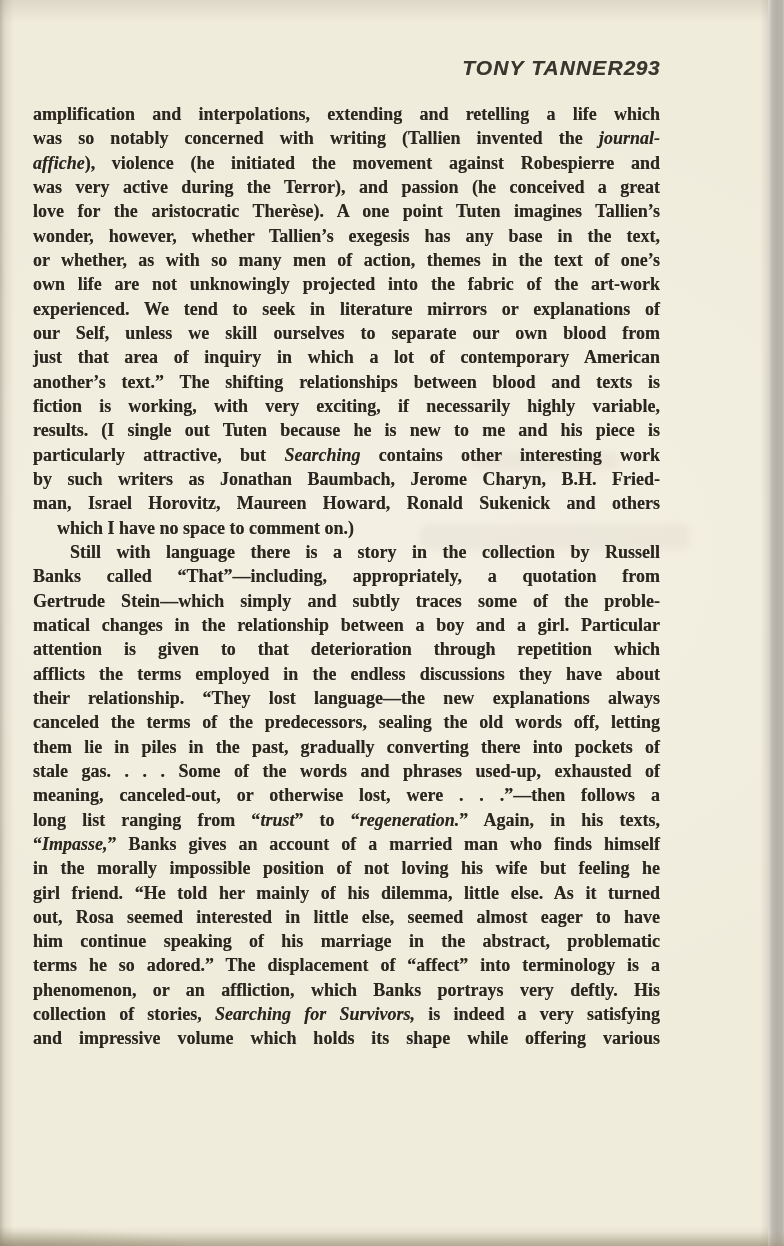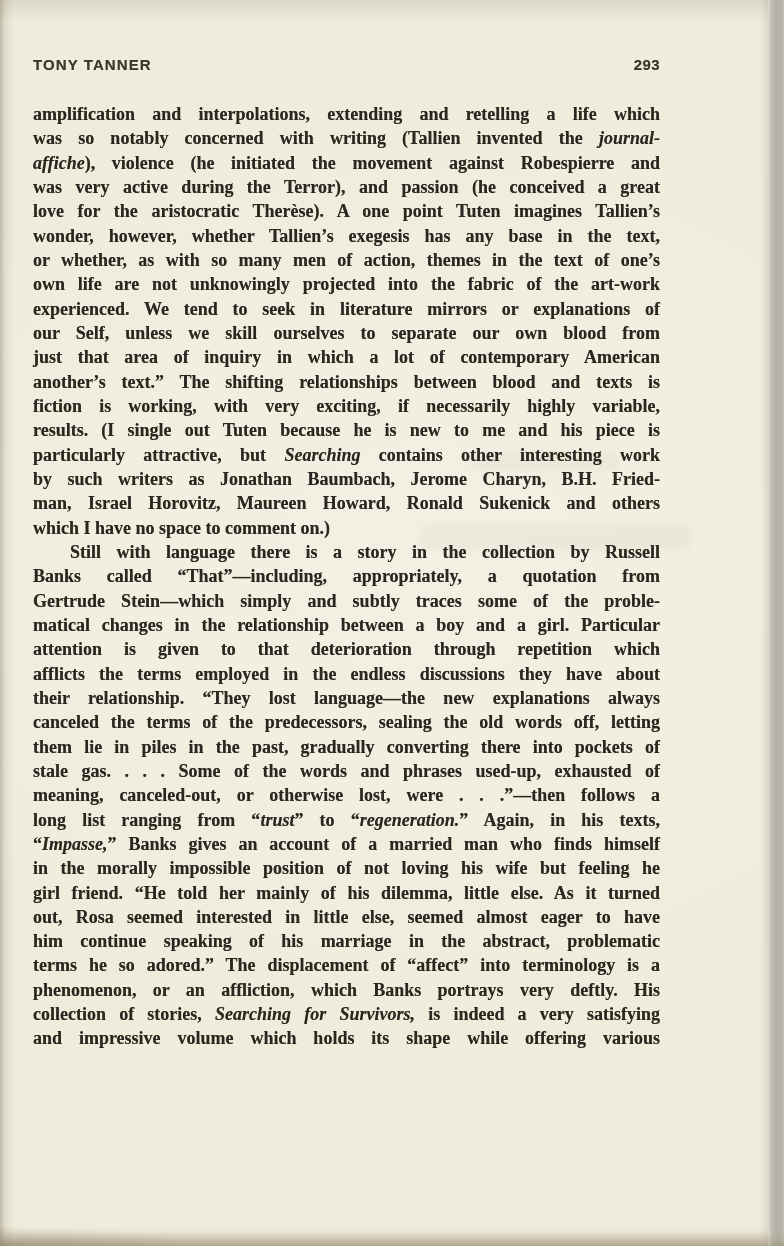--- a/index.html
+++ b/index.html
@@ -53,28 +53,29 @@
     border-radius: 8px;
   }
   .smudge-a { left: 420px; top: 524px; width: 270px; height: 26px; }
   .smudge-b { left: 470px; top: 452px; width: 150px; height: 18px; }
 
   .running-head {
     position: absolute;
     left: 33px; top: 56px;
     width: 627px;
     display: flex;
-    justify-content: space-between;
+    justify-content: flex-end;
     align-items: baseline;
     font-family: "Liberation Sans", sans-serif;
-    font-size: 15px;
+    font-size: 21px;
     color: #3b372f;
     font-weight: 600;
     letter-spacing: 1.1px;
     text-shadow: 0 0 0.4px rgba(59,55,47,0.6);
+    font-style: italic;
   }
   .running-head .page-num {
     letter-spacing: 0.4px;
   }
 
   .page-body {
     position: absolute;
     left: 33px; top: 102px;
     width: 627px;
     font-size: 18px;
@@ -85,20 +86,21 @@
   }
   .line {
     text-align: justify;
     text-align-last: justify;
     text-justify: inter-word;
     white-space: normal;
   }
   .line.no-just {
     text-align: left;
     text-align-last: left;
+    margin-left: 24px;
   }
   .line.indent {
     text-indent: 37px;
   }
   .it { font-style: italic; }
 </style>
 </head>
 <body>
 
 <div id="scan-root">

